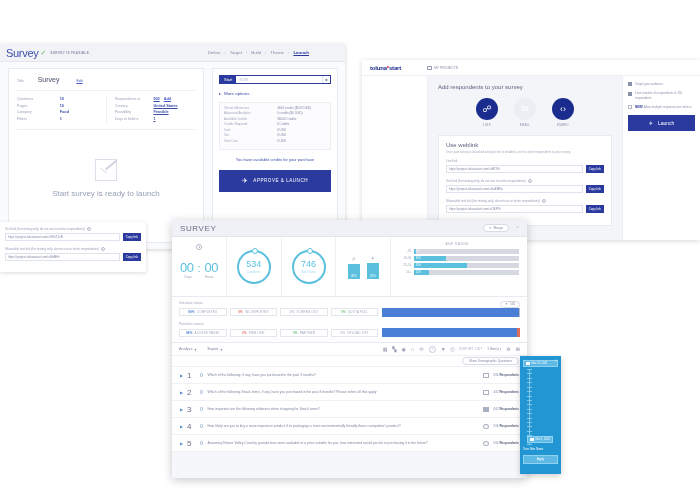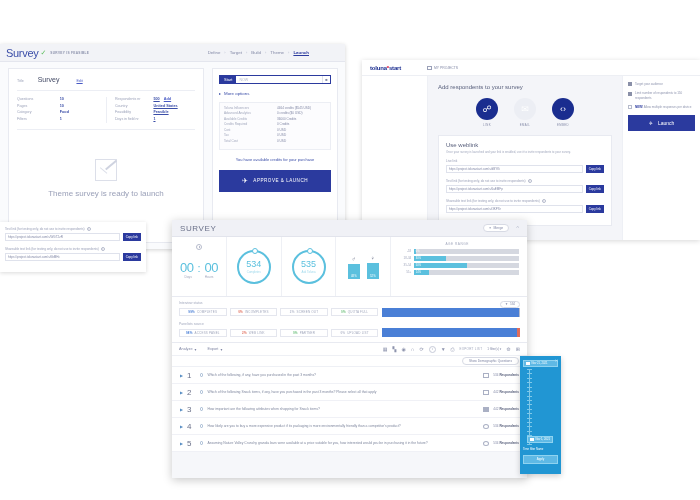--- a/index.html
+++ b/index.html
@@ -260,21 +260,21 @@
               <span class="a-metav link">Feasible</span>
             </div>
             <div class="a-metarow">
               <span class="a-metak">Days in field nr</span>
               <span class="a-metav link">1</span>
             </div>
           </div>
         </div>
         <div class="a-empty">
           <div class="a-pencil"></div>
-          <div class="a-ready-big">Theme survey is ready to launch</div>
+          <div class="a-ready-big">Start survey is ready to launch</div>
         </div>
       </div>
     </div>
 
     <div class="a-right">
       <div class="a-rcard">
         <div class="a-startrow">
           <span class="a-startbtn">Start</span>
           <span class="a-startinput">NOW</span>
           <span class="a-cal">■</span>
@@ -451,21 +451,21 @@
       </div>
     </div>
     <div class="c-cell">
       <div class="c-donut">
         <span class="c-dnum">534</span>
         <span class="c-dlbl">Completes</span>
       </div>
     </div>
     <div class="c-cell">
       <div class="c-donut">
-        <span class="c-dnum">535</span>
+        <span class="c-dnum">746</span>
         <span class="c-dlbl">Ask Toluna</span>
       </div>
     </div>
     <div class="c-cell">
       <div class="c-gender">
         <div class="c-gcol">
           <span class="c-gicon">♂</span>
           <span class="c-gbar" style="height:15px">
             <span class="c-gpct">48%</span>
           </span>

